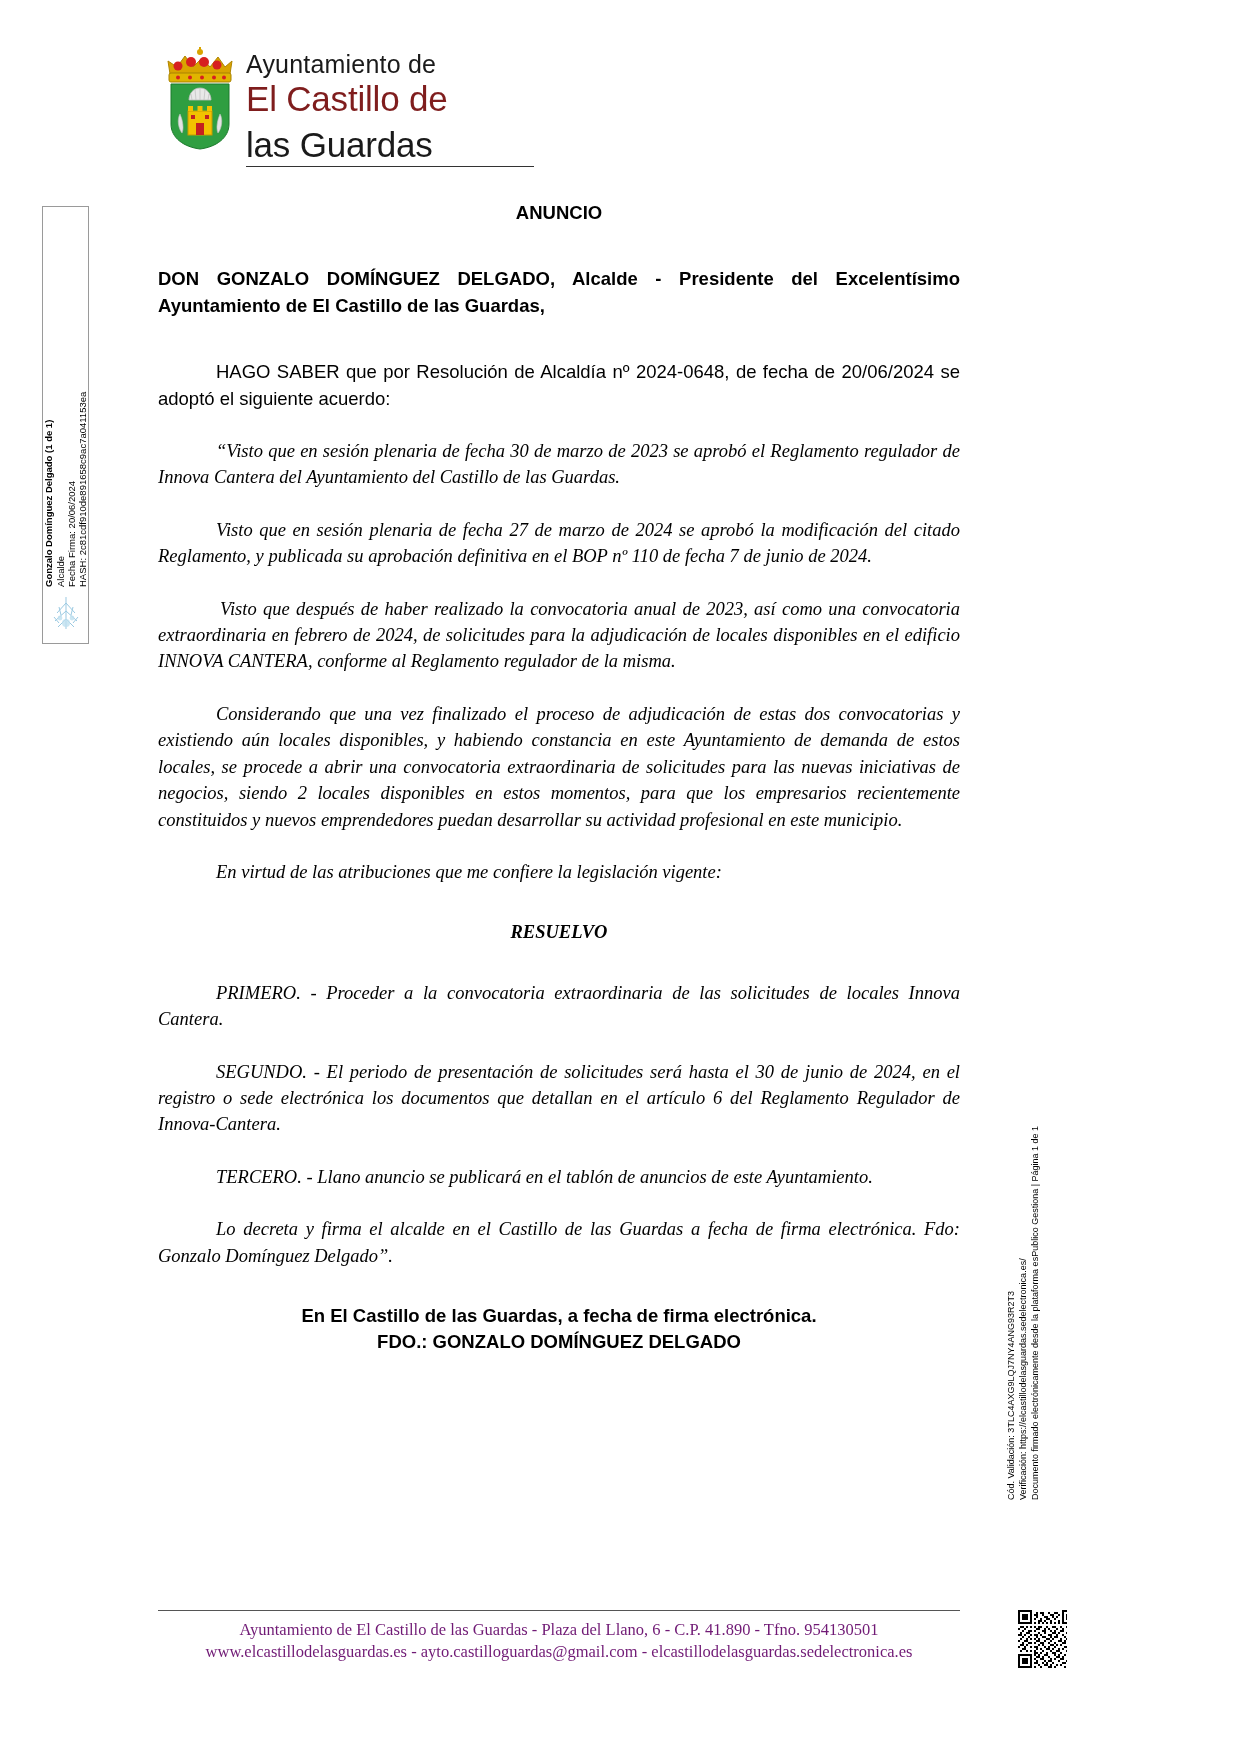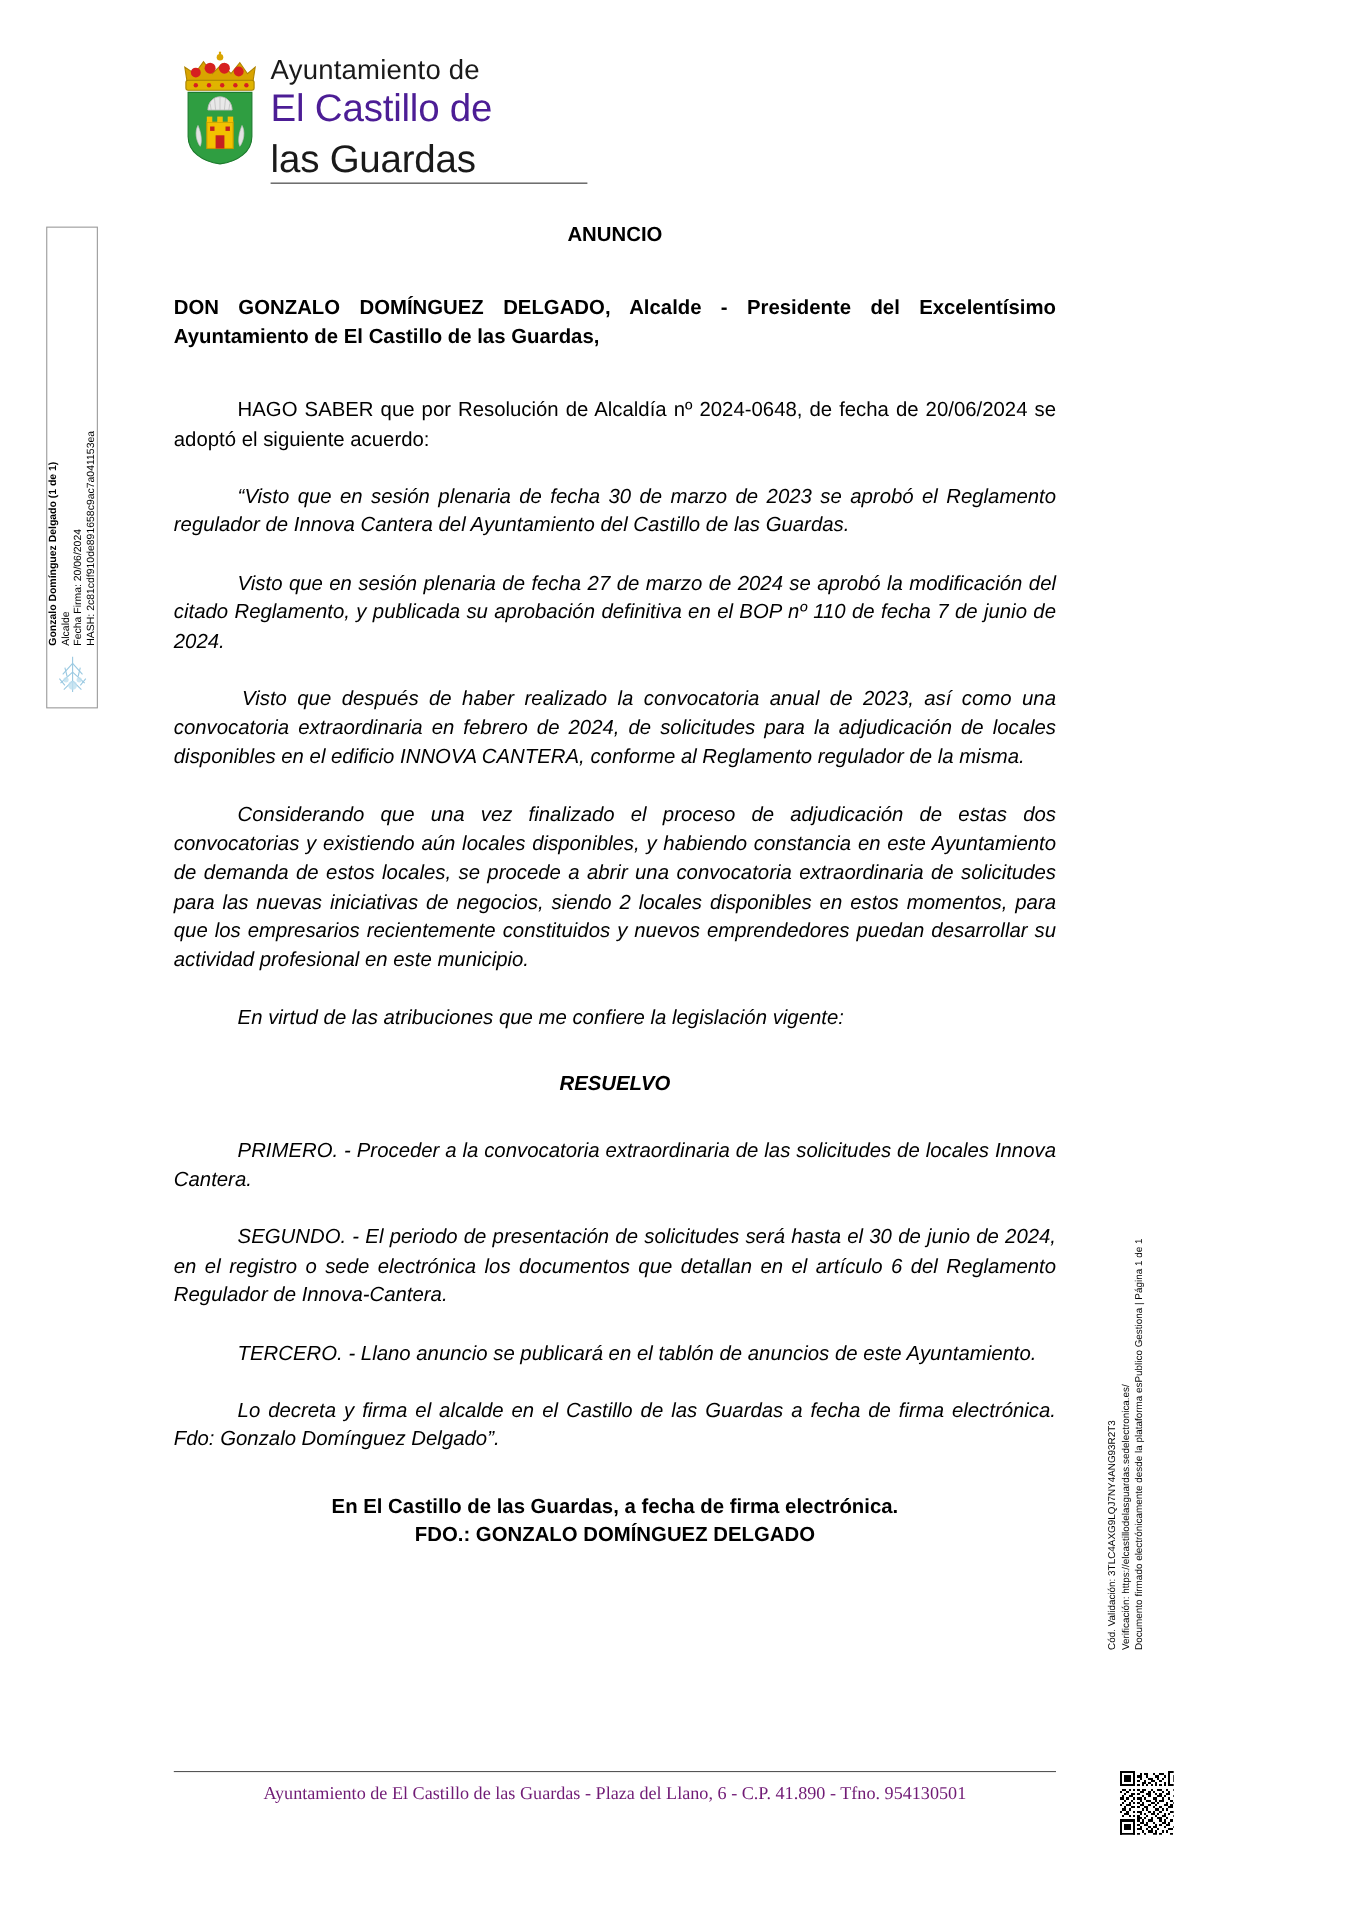--- a/index.html
+++ b/index.html
@@ -41,21 +41,21 @@
     padding-top: 8px;
   }
   .brand-line1 {
     font-size: 25px;
     letter-spacing: 0.2px;
     color: #1a1a1a;
     font-weight: 400;
   }
   .brand-line2 {
     font-size: 35px;
-    color: #4c1d95;
+    color: #7f1d1d;
     font-weight: 400;
     margin-top: 4px;
     letter-spacing: -0.2px;
   }
   .brand-line3 {
     font-size: 35px;
     color: #1a1a1a;
     font-weight: 400;
     margin-top: 11px;
     letter-spacing: -0.2px;
@@ -139,21 +139,21 @@
   .just { text-align: justify; }
   p.block {
     margin: 0;
     font-size: 18.5px;
     line-height: 26.4px;
   }
   .spacer-sm { height: 26px; }
   .spacer-md { height: 34px; }
   .spacer-lg { height: 40px; }
   .bold { font-weight: bold; }
-  .ital { font-style: italic; }
+  .ital { font-style: italic; font-family: Liberation Serif, serif; }
   .indent { text-indent: 58px; }
   .indent-lg { text-indent: 62px; }
 
   
   .footer {
     position: absolute;
     left: 158px;
     top: 1610px;
     width: 802px;
     text-align: center;
@@ -321,20 +321,21 @@
     <div class="spacer-md"></div>
 
     <p class="block center">En El Castillo de las Guardas, a fecha de firma electrónica.</p>
     <p class="block center">FDO.: GONZALO DOMÍNGUEZ DELGADO</p>
 
   </div>
 
   <div class="footer">
     <div class="footer-rule"></div>
     <div class="footer-line">Ayuntamiento de El Castillo de las Guardas - Plaza del Llano, 6 - C.P. 41.890 - Tfno. 954130501</div>
+    <div class="footer-line">www.elcastillodelasguardas.es - ayto.castilloguardas@gmail.com - elcastillodelasguardas.sedelectronica.es</div>
   </div>
 
   <div class="qr">
     <svg viewBox="0 0 29 29" width="58" height="58" shape-rendering="crispEdges" xmlns="http://www.w3.org/2000/svg">
       <rect width="29" height="29" fill="#ffffff"></rect>
       <g fill="#000000">
 
         <rect x="0" y="0" width="7" height="1"></rect>
           <rect x="0" y="6" width="7" height="1"></rect>
         <rect x="0" y="0" width="1" height="7"></rect>

